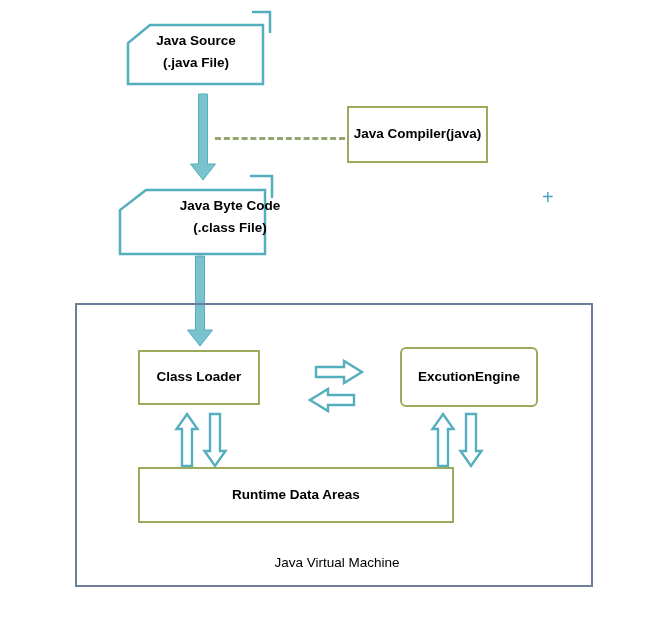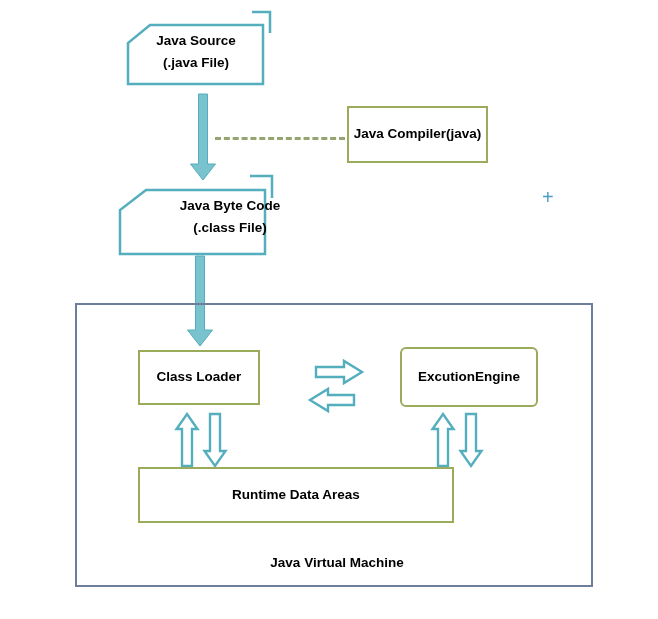--- a/index.html
+++ b/index.html
@@ -42,21 +42,21 @@
 
   .jvm-box {
     position: absolute;
     border: 2px solid #6d7e9d;
     background: transparent;
   }
 
   .jvm-label {
     position: absolute;
     text-align: center;
-    font-weight: 700;
+    font-weight: 400;
     font-size: 13.5px;
     color: #000000;
   }
 
   .dashed-line {
     position: absolute;
     border-top: 3px dashed #94a56f;
   }
 
   .cursor-plus {

